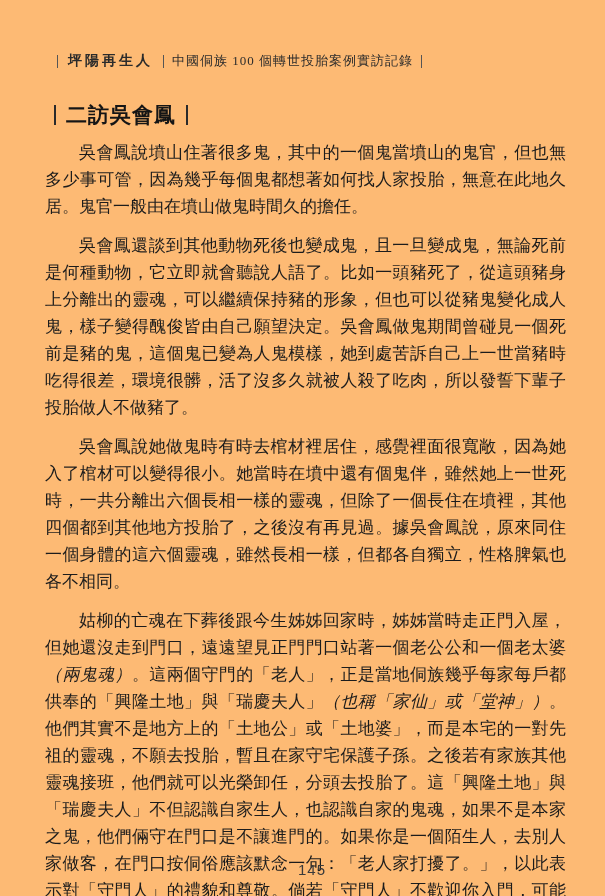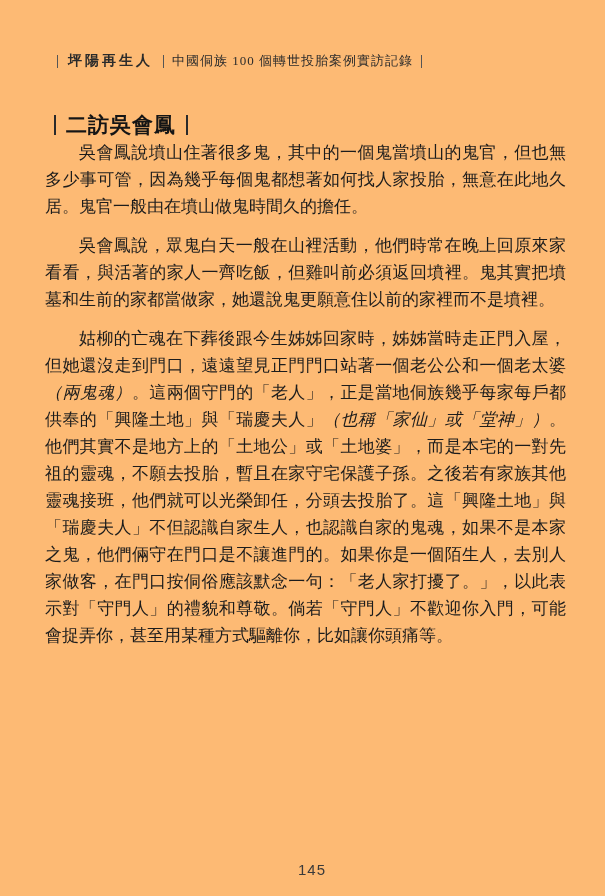--- a/index.html
+++ b/index.html
@@ -43,21 +43,21 @@
   .vbar {
     display: inline-block;
     width: 1px;
     height: 13px;
     background: #555;
   }
 
   
   .section-heading {
     position: absolute;
-    top: 111px;
+    top: 101px;
     left: 54px;
     display: flex;
     align-items: center;
     font-family: "Liberation Sans", "DejaVu Sans", sans-serif;
     font-weight: bold;
     font-size: 21px;
     color: #151515;
     letter-spacing: 1px;
   }
   .section-heading .hbar {
@@ -116,20 +116,21 @@
   </div>
 
   <div class="section-heading">
     <span class="hbar"></span>
     <span class="heading-text">二訪吳會鳳</span>
     <span class="hbar"></span>
   </div>
 
   <div class="content">
     <p>吳會鳳說墳山住著很多鬼，其中的一個鬼當墳山的鬼官，但也無多少事可管，因為幾乎每個鬼都想著如何找人家投胎，無意在此地久居。鬼官一般由在墳山做鬼時間久的擔任。</p>
-    <p>吳會鳳說，眾鬼白天一般在山裡活動，他們時常在晚上回原來家看看，與活著的家人一齊吃飯，但雞叫前必須返回墳裡。鬼其實把墳墓和生前的家都當做家，她還說鬼更願意住以前的家裡而不是墳裡。</p>
+    <p>吳會鳳還談到其他動物死後也變成鬼，且一旦變成鬼，無論死前是何種動物，它立即就會聽說人語了。比如一頭豬死了，從這頭豬身上分離出的靈魂，可以繼續保持豬的形象，但也可以從豬鬼變化成人鬼，樣子變得醜俊皆由自己願望決定。吳會鳳做鬼期間曾碰見一個死前是豬的鬼，這個鬼已變為人鬼模樣，她到處苦訴自己上一世當豬時吃得很差，環境很髒，活了沒多久就被人殺了吃肉，所以發誓下輩子投胎做人不做豬了。</p>
+    <p>吳會鳳說她做鬼時有時去棺材裡居住，感覺裡面很寬敞，因為她入了棺材可以變得很小。她當時在墳中還有個鬼伴，雖然她上一世死時，一共分離出六個長相一樣的靈魂，但除了一個長住在墳裡，其他四個都到其他地方投胎了，之後沒有再見過。據吳會鳳說，原來同住一個身體的這六個靈魂，雖然長相一樣，但都各自獨立，性格脾氣也各不相同。</p>
     <p><span>姑柳的亡魂在下葬後跟今生姊姊回家時，姊姊當時走正門入屋，但她還沒走到門口，遠遠望見正門門口站著一個老公公和一個老太婆</span><span class="kai">（兩鬼魂）</span><span>。這兩個守門的「老人」，正是當地侗族幾乎每家每戶都供奉的「興隆土地」與「瑞慶夫人」</span><span class="kai">（也稱「家仙」或「堂神」）</span><span>。他們其實不是地方上的「土地公」或「土地婆」，而是本宅的一對先祖的靈魂，不願去投胎，暫且在家守宅保護子孫。之後若有家族其他靈魂接班，他們就可以光榮卸任，分頭去投胎了。這「興隆土地」與「瑞慶夫人」不但認識自家生人，也認識自家的鬼魂，如果不是本家之鬼，他們倆守在門口是不讓進門的。如果你是一個陌生人，去別人家做客，在門口按侗俗應該默念一句：「老人家打擾了。」，以此表示對「守門人」的禮貌和尊敬。倘若「守門人」不歡迎你入門，可能會捉弄你，甚至用某種方式驅離你，比如讓你頭痛等。</span></p>
 
   </div>
 
   <div class="folio">145</div>
 
 </div>
 
 </body></html>

